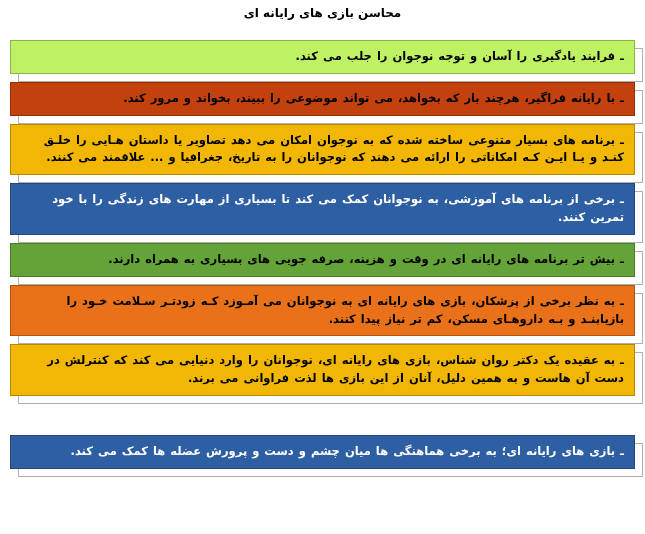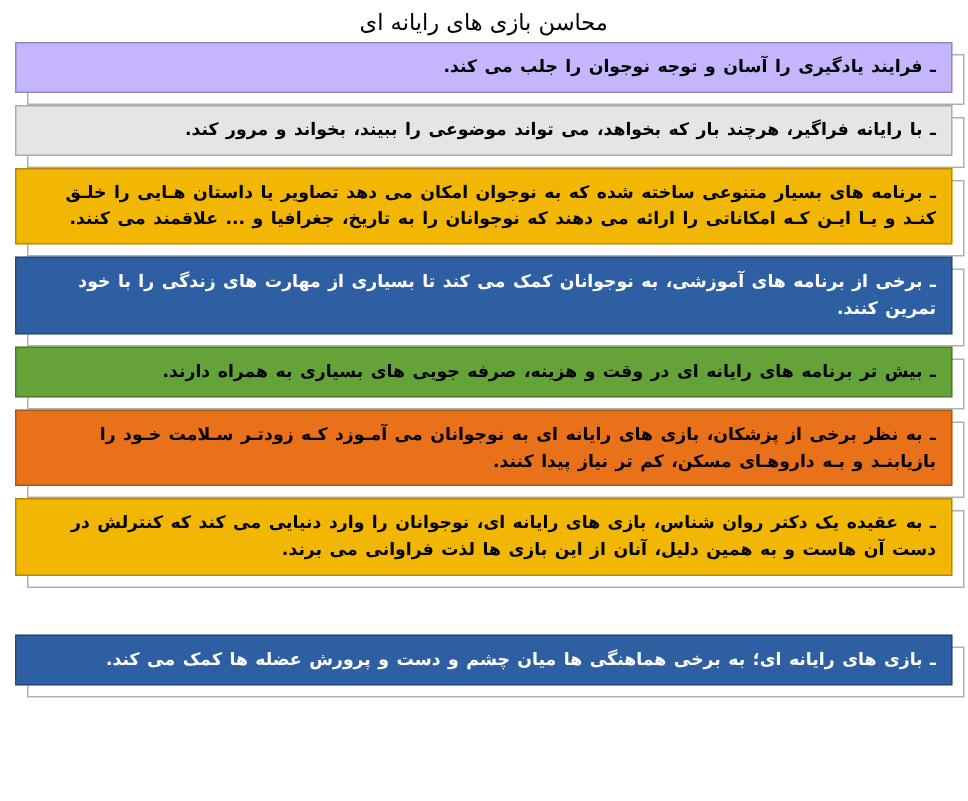--- a/index.html
+++ b/index.html
@@ -8,25 +8,25 @@
   }
   body {
     width: 645px;
     height: 534px;
     background: #ffffff;
     font-family: "DejaVu Sans", "Liberation Sans", sans-serif;
     overflow: hidden;
   }
   #page-title {
     text-align: center;
-    font-size: 15px;
-    font-weight: normal;
+    font-size: 12px;
+    font-weight: bold;
     color: #000000;
     padding-top: 6px;
-    padding-bottom: 4px;
+    padding-bottom: 20px;
     direction: rtl;
   }
   #items {
     padding: 0 10px;
     box-sizing: border-box;
   }
   .row {
     position: relative;
     margin-bottom: 8px;
   }
@@ -61,25 +61,25 @@
   }
 </style>
 </head>
 <body>
 
 <div id="page-title">محاسن بازی های رایانه ای</div>
 
 <div id="items">
     <div class="row">
       <div class="shadow-box"></div>
-      <div class="bar" style="background: #c4b5fd;"><span>ـ فرایند یادگیری را آسان و توجه نوجوان را جلب می کند.</span></div>
+      <div class="bar" style="background: #bef264;"><span>ـ فرایند یادگیری را آسان و توجه نوجوان را جلب می کند.</span></div>
     </div>
     <div class="row">
       <div class="shadow-box"></div>
-      <div class="bar" style="background: #e5e5e5;"><span>ـ با رایانه فراگیر، هرچند بار که بخواهد، می تواند موضوعی را ببیند، بخواند و مرور کند.</span></div>
+      <div class="bar" style="background: #c2410c;"><span>ـ با رایانه فراگیر، هرچند بار که بخواهد، می تواند موضوعی را ببیند، بخواند و مرور کند.</span></div>
     </div>
     <div class="row">
       <div class="shadow-box"></div>
       <div class="bar" style="background: rgb(242, 183, 5);"><span>ـ برنامه های بسیار متنوعی ساخته شده که به نوجوان امکان می دهد تصاویر یا داستان هـایی را خلـق کنـد و یـا ایـن کـه امکاناتی را ارائه می دهند که نوجوانان را به تاریخ، جغرافیا و ... علاقمند می کنند.</span></div>
     </div>
     <div class="row">
       <div class="shadow-box"></div>
       <div class="bar dark" style="background: rgb(46, 95, 163);"><span>ـ برخی از برنامه های آموزشی، به نوجوانان کمک می کند تا بسیاری از مهارت های زندگی را با خود تمرین کنند.</span></div>
     </div>
     <div class="row">

